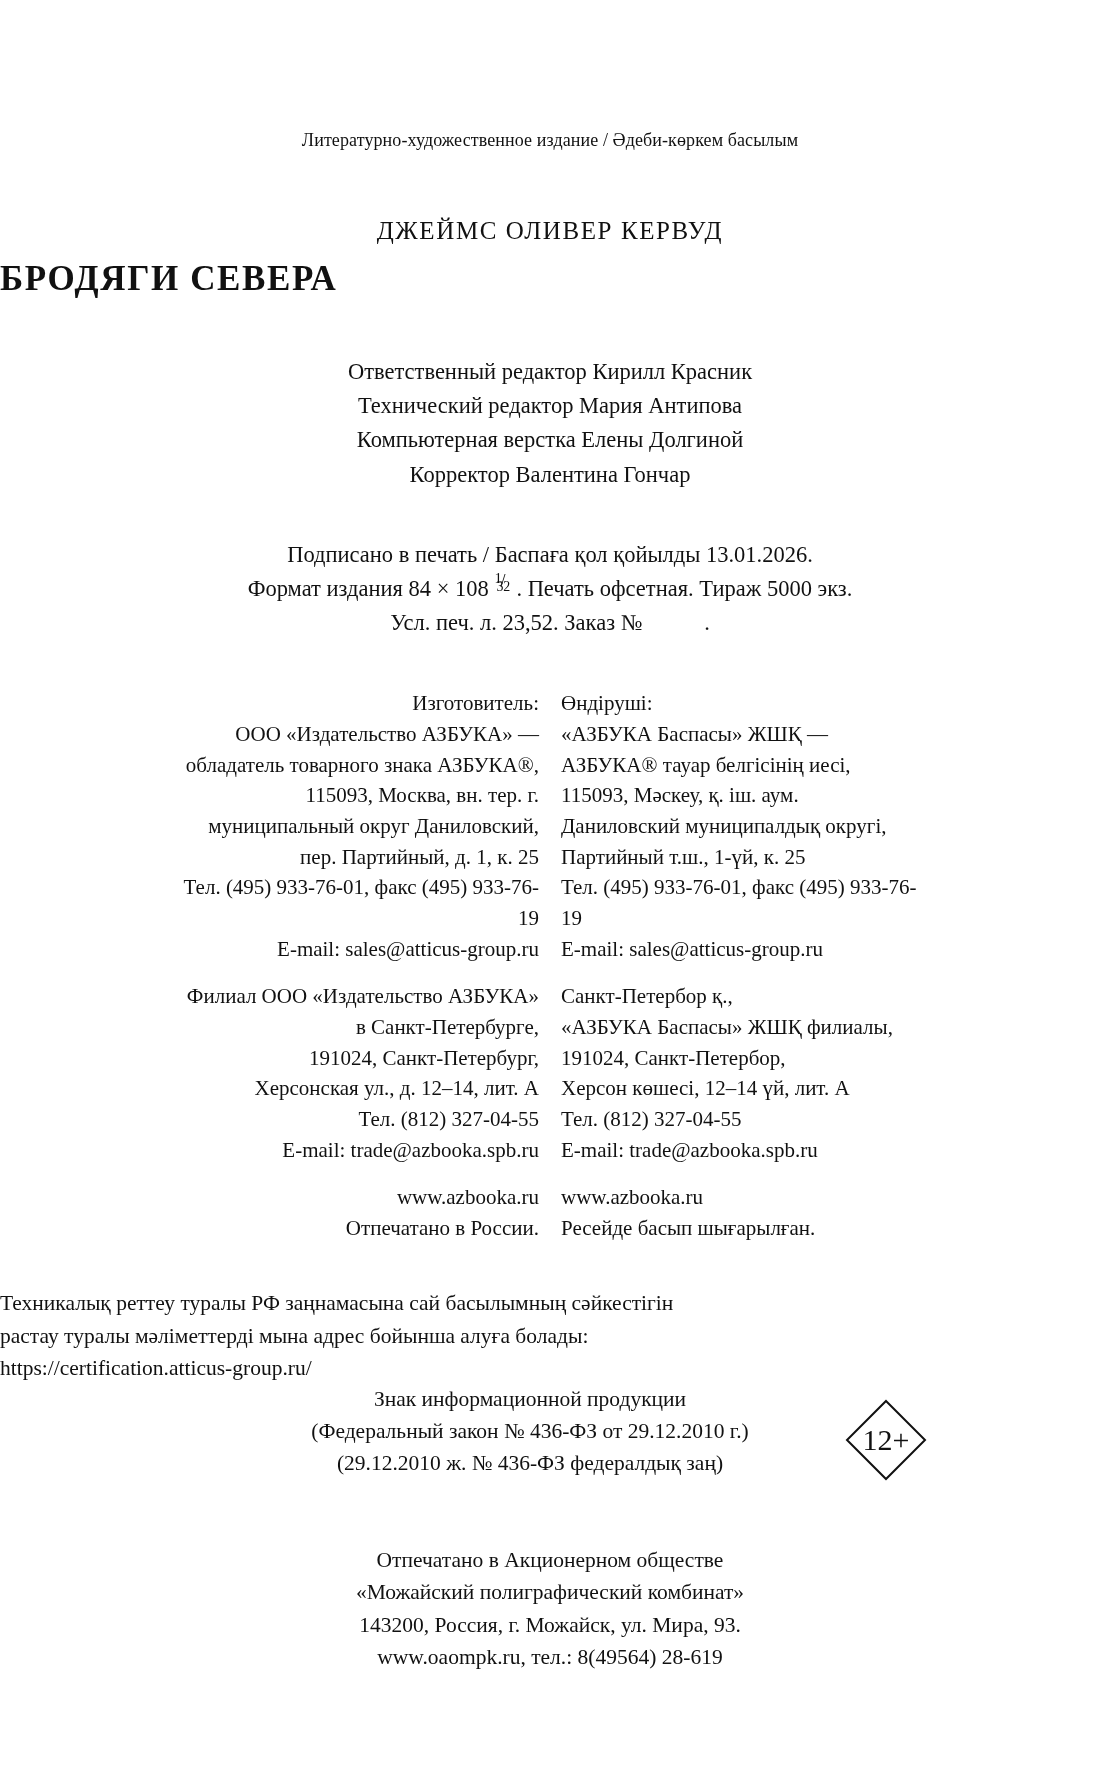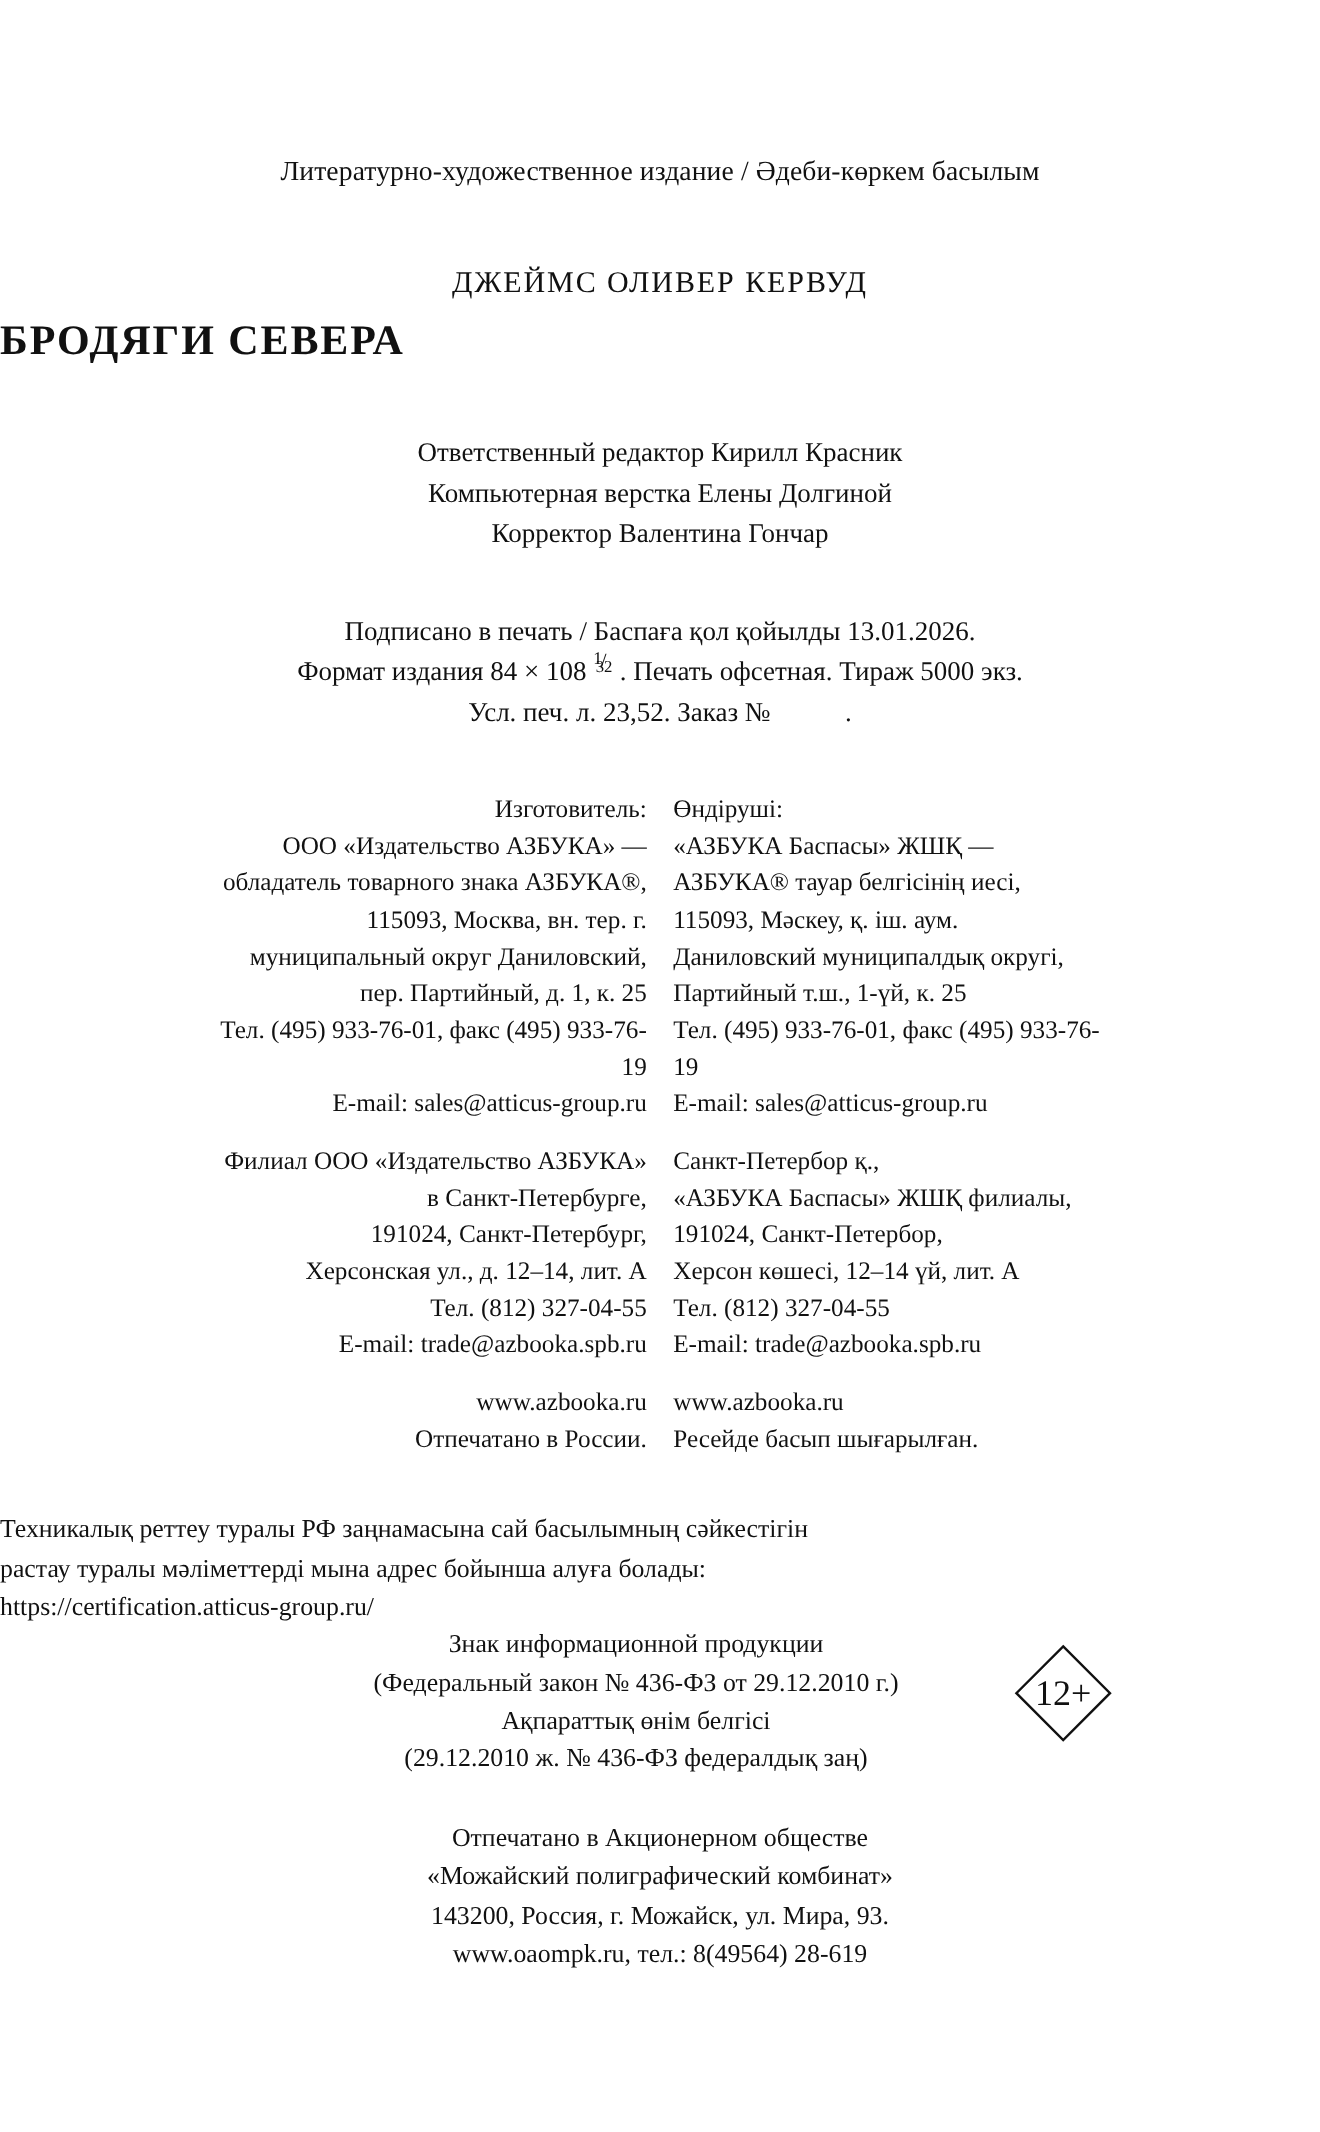--- a/index.html
+++ b/index.html
@@ -20,21 +20,21 @@
     position: relative;
     width: 1100px;
     height: 1777px;
     box-sizing: border-box;
     padding: 0;
   }
 
   
   .series-line {
     text-align: center;
-    font-size: 23px;
+    font-size: 18px;
     letter-spacing: 0.1px;
     margin-top: 130px;
   }
 
   .author {
     text-align: center;
     font-size: 25px;
     letter-spacing: 1.6px;
     margin-top: 66px;
   }
@@ -161,20 +161,21 @@
 <div class="page">
 
   <div class="series-line">Литературно-художественное издание / Әдеби-көркем басылым</div>
 
   <div class="author">ДЖЕЙМС ОЛИВЕР КЕРВУД</div>
 
   <div class="book-title">БРОДЯГИ СЕВЕРА</div>
 
   <div class="credits">
     <div>Ответственный редактор Кирилл Красник</div>
+    <div>Технический редактор Мария Антипова</div>
     <div>Компьютерная верстка Елены Долгиной</div>
     <div>Корректор Валентина Гончар</div>
   </div>
 
   <div class="printdata">
     <div>Подписано в печать / Баспаға қол қойылды 13.01.2026.</div>
     <div><span>Формат издания 84 × 108 </span><span class="frac"><span class="num">1</span><span class="sl">/</span><span class="den">32</span></span><span>. Печать офсетная. Тираж 5000 экз.</span></div>
     <div><span>Усл. печ. л. 23,52. Заказ №</span><span class="order-gap"></span><span>.</span></div>
   </div>
 
@@ -233,21 +234,20 @@
   <div class="certify">
     <div>Техникалық реттеу туралы РФ заңнамасына сай басылымның сәйкестігін</div>
     <div>растау туралы мәліметтерді мына адрес бойынша алуға болады:</div>
     <div>https://certification.atticus-group.ru/</div>
   </div>
 
   <div class="infosign-wrap">
     <div class="infosign">
       <div>Знак информационной продукции</div>
       <div>(Федеральный закон № 436-ФЗ от 29.12.2010 г.)</div>
-      <div>Ақпараттық өнім белгісі</div>
       <div>(29.12.2010 ж. № 436-ФЗ федералдық заң)</div>
     </div>
     <div class="diamond">
       <svg width="84" height="84" viewBox="0 0 84 84" xmlns="http://www.w3.org/2000/svg">
         <polygon points="42,3 81,42 42,81 3,42" fill="none" stroke="#111111" stroke-width="2"></polygon>
         <text x="42" y="52" text-anchor="middle" font-family="Liberation Serif, serif" font-size="30" fill="#111111" id="age-rating-text">12+</text>
       </svg>
     </div>
   </div>
 

